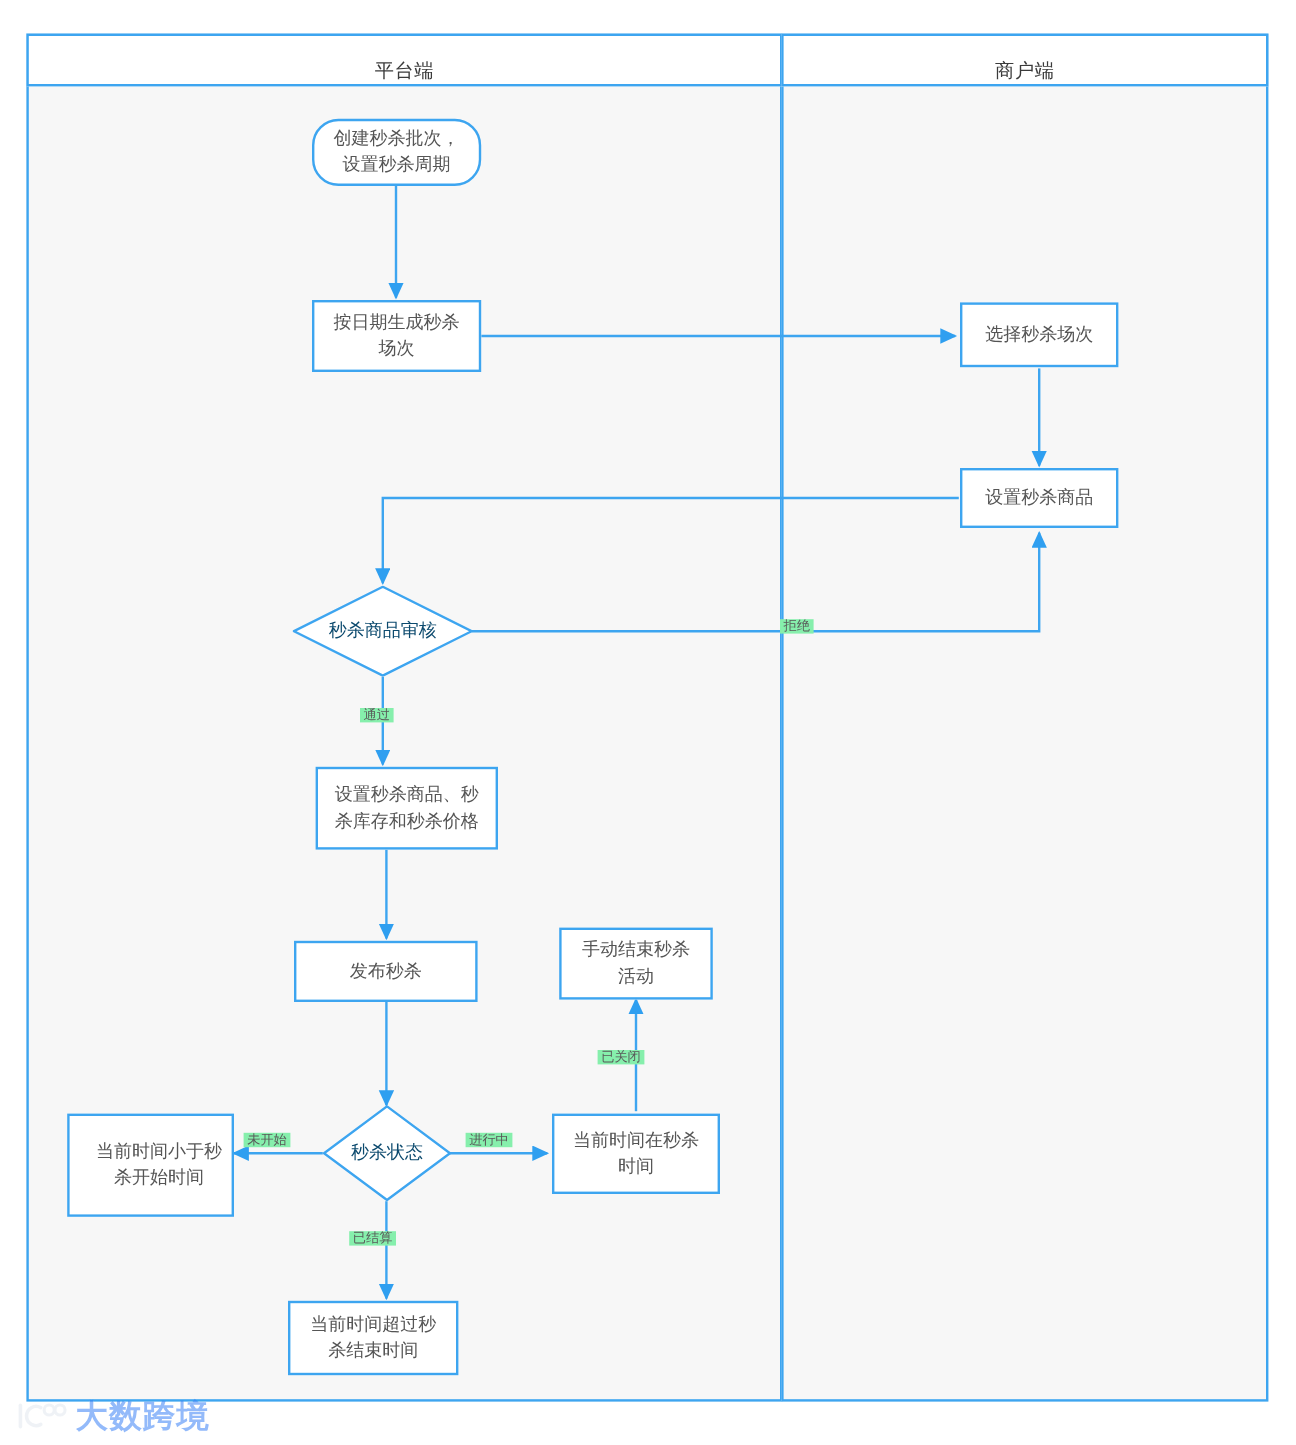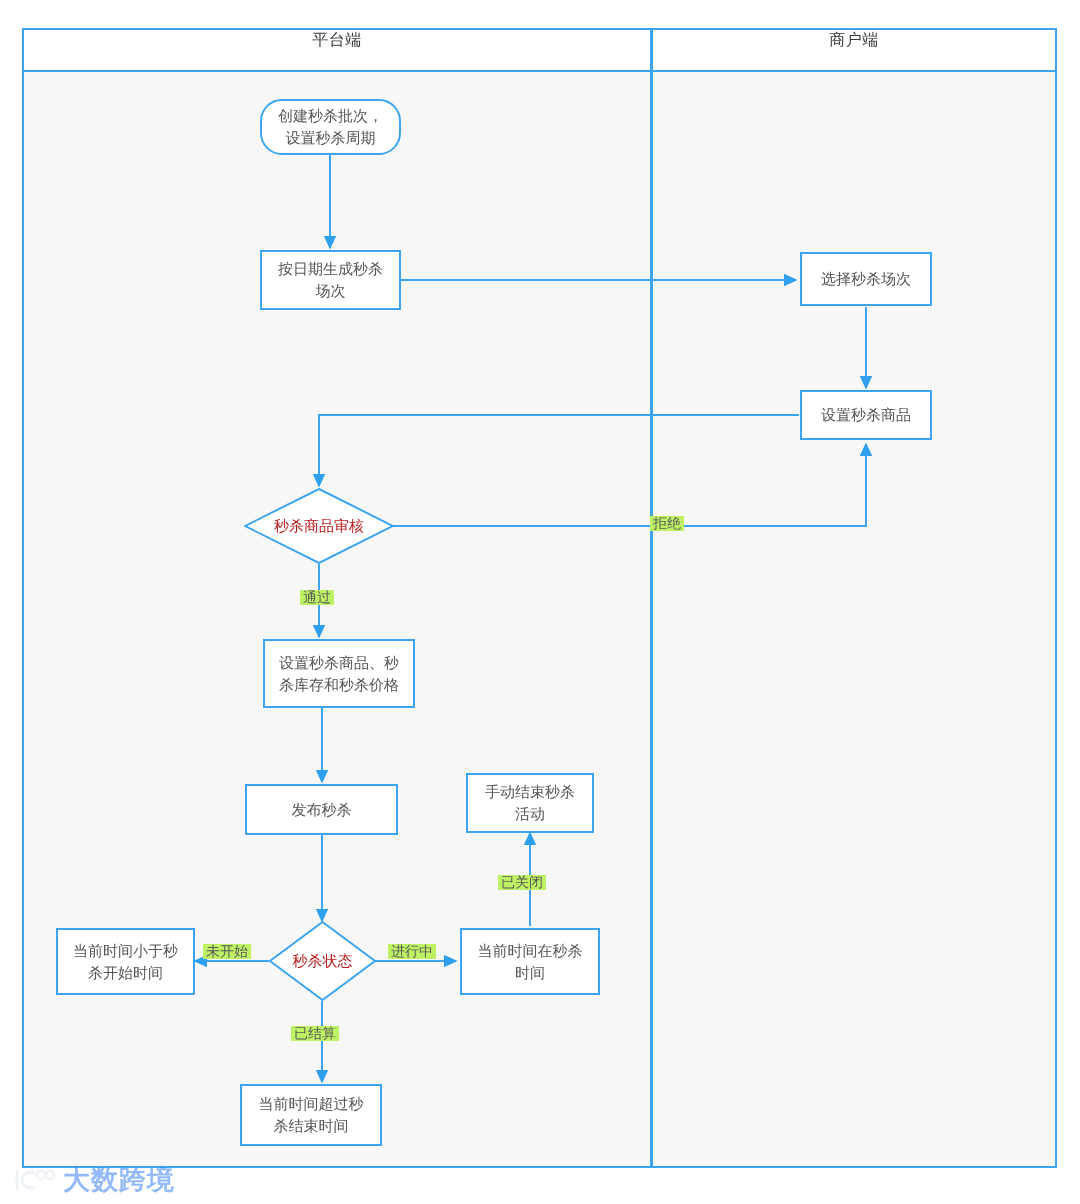--- a/index.html
+++ b/index.html
@@ -24,21 +24,21 @@
     box-sizing: border-box;
     border: 2px solid #3da5f0;
     background: #f7f7f7;
   }
   .lane-header {
     position: absolute;
     box-sizing: border-box;
     border: 2px solid #3da5f0;
     background: #ffffff;
     display: flex;
-    align-items: flex-start;
+    align-items: flex-end;
     justify-content: center;
     color: #3b3b3b;
     font-size: 16px;
     letter-spacing: 0.5px;
   }
 
   
   .node {
     position: absolute;
     box-sizing: border-box;
@@ -58,37 +58,37 @@
     border-radius: 22px;
   }
   .node.decision {
     border: none;
     background: transparent;
     padding: 0;
   }
   .node.decision .dtext {
     position: relative;
     z-index: 2;
-    color: #b91c1c;
+    color: #0c4a6e;
     font-size: 15px;
     white-space: nowrap;
   }
   .node.decision .dshape {
     position: absolute;
     left: 0; top: 0;
     width: 100%; height: 100%;
     z-index: 1;
   }
 
   
   .edge-label {
     position: absolute;
     color: #595959;
-    font-size: 14px;
-    background: #bef264;
+    font-size: 11px;
+    background: #86efac;
     padding: 0 3px;
     white-space: nowrap;
     line-height: 1.1;
   }
 
   
   #edges {
     position: absolute;
     left: 0; top: 0;
     width: 1080px;
@@ -197,21 +197,21 @@
     <span>发布秒杀</span>
   </div>
 
   <div class="node decision" style="left:269px; top:921px; width:107px; height:80px;">
     <svg class="dshape" viewBox="0 0 107 80" preserveAspectRatio="none">
       <polygon points="53.5,1 106,40 53.5,79 1,40" fill="#ffffff" stroke="#3da5f0" stroke-width="2"></polygon>
     </svg>
     <span class="dtext">秒杀状态</span>
   </div>
 
-  <div class="node" style="left:56px; top:928px; width:139px; height:67px;">
+  <div class="node" style="left:56px; top:928px; width:139px; height:86px;justify-content:flex-end;">
     <span>当前时间小于秒
 杀开始时间</span>
   </div>
 
   <div class="node" style="left:460px; top:928px; width:140px; height:67px;">
     <span>当前时间在秒杀
 时间</span>
   </div>
 
   <div class="node" style="left:466px; top:773px; width:128px; height:60px;">

